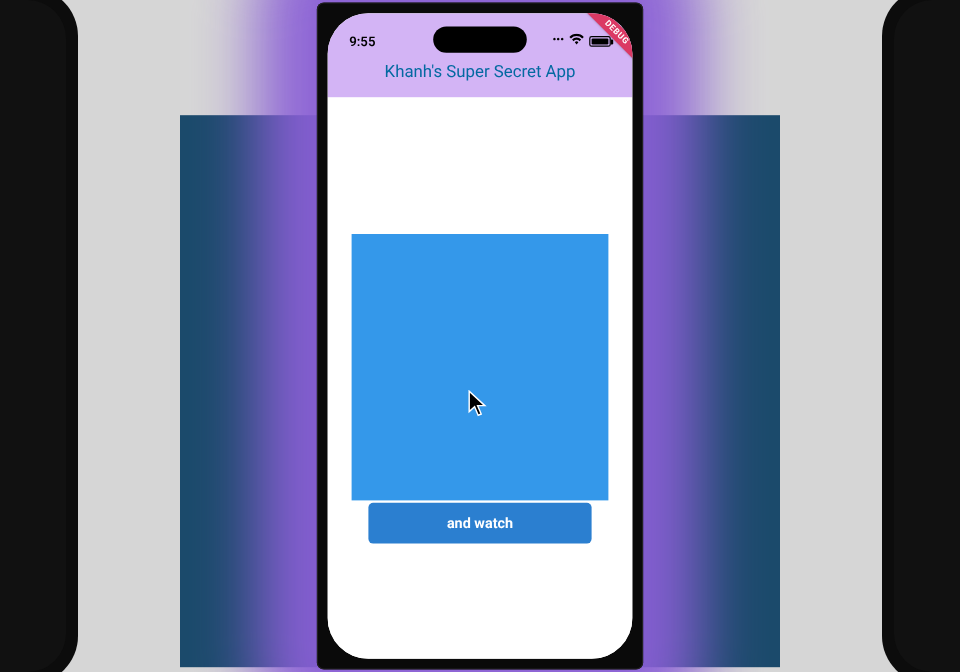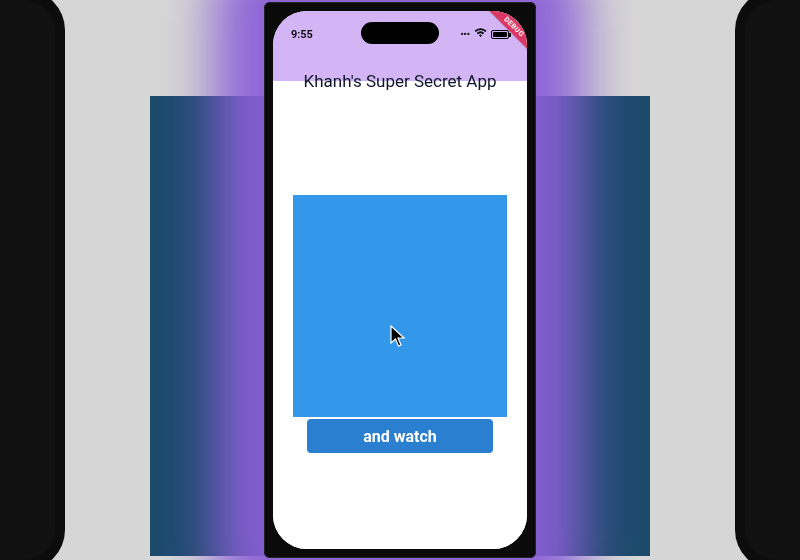--- a/index.html
+++ b/index.html
@@ -115,25 +115,25 @@
   }
   .battery-fill {
     position: absolute;
     left: 1px; top: 1px; bottom: 1px;
     width: 14px;
     background: #000;
     border-radius: 1px;
   }
   .appbar-title {
     position: absolute;
-    top: 60px;
+    top: 41px;
     left: 0; right: 0;
     text-align: center;
-    font-size: 17px;
-    color: #0f172a;
+    font-size: 14px;
+    color: #0369a1;
     font-weight: 400;
     z-index: 20;
   }
   
   .debug-ribbon {
     position: absolute;
     top: 10px; right: -22px;
     width: 70px;
     transform: rotate(45deg);
     background: #db3964;
@@ -160,21 +160,21 @@
     background: #3498ea;
   }
   .caption-bar {
     position: absolute;
     left: 34px; right: 34px;
     top: 338px;
     height: 34px;
     background: #2b7fd0;
     border-radius: 4px;
     color: #fff;
-    font-size: 16px;
+    font-size: 12px;
     font-weight: 700;
     display: flex;
     align-items: center;
     justify-content: center;
   }
   
   .cursor {
     position: absolute;
     left: 390px;
     top: 325px;

